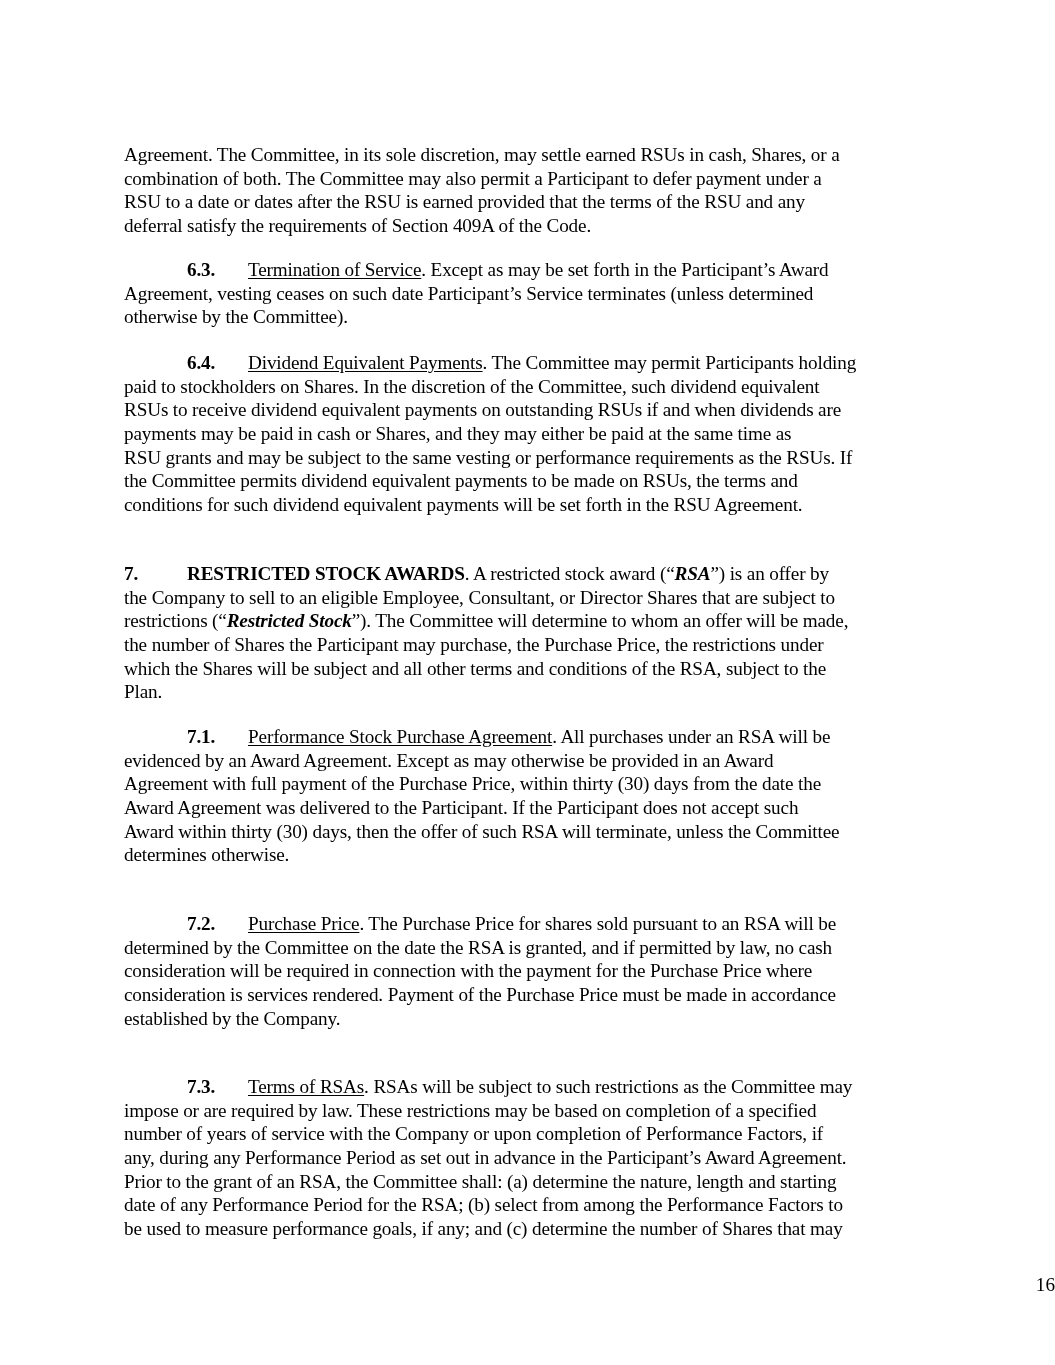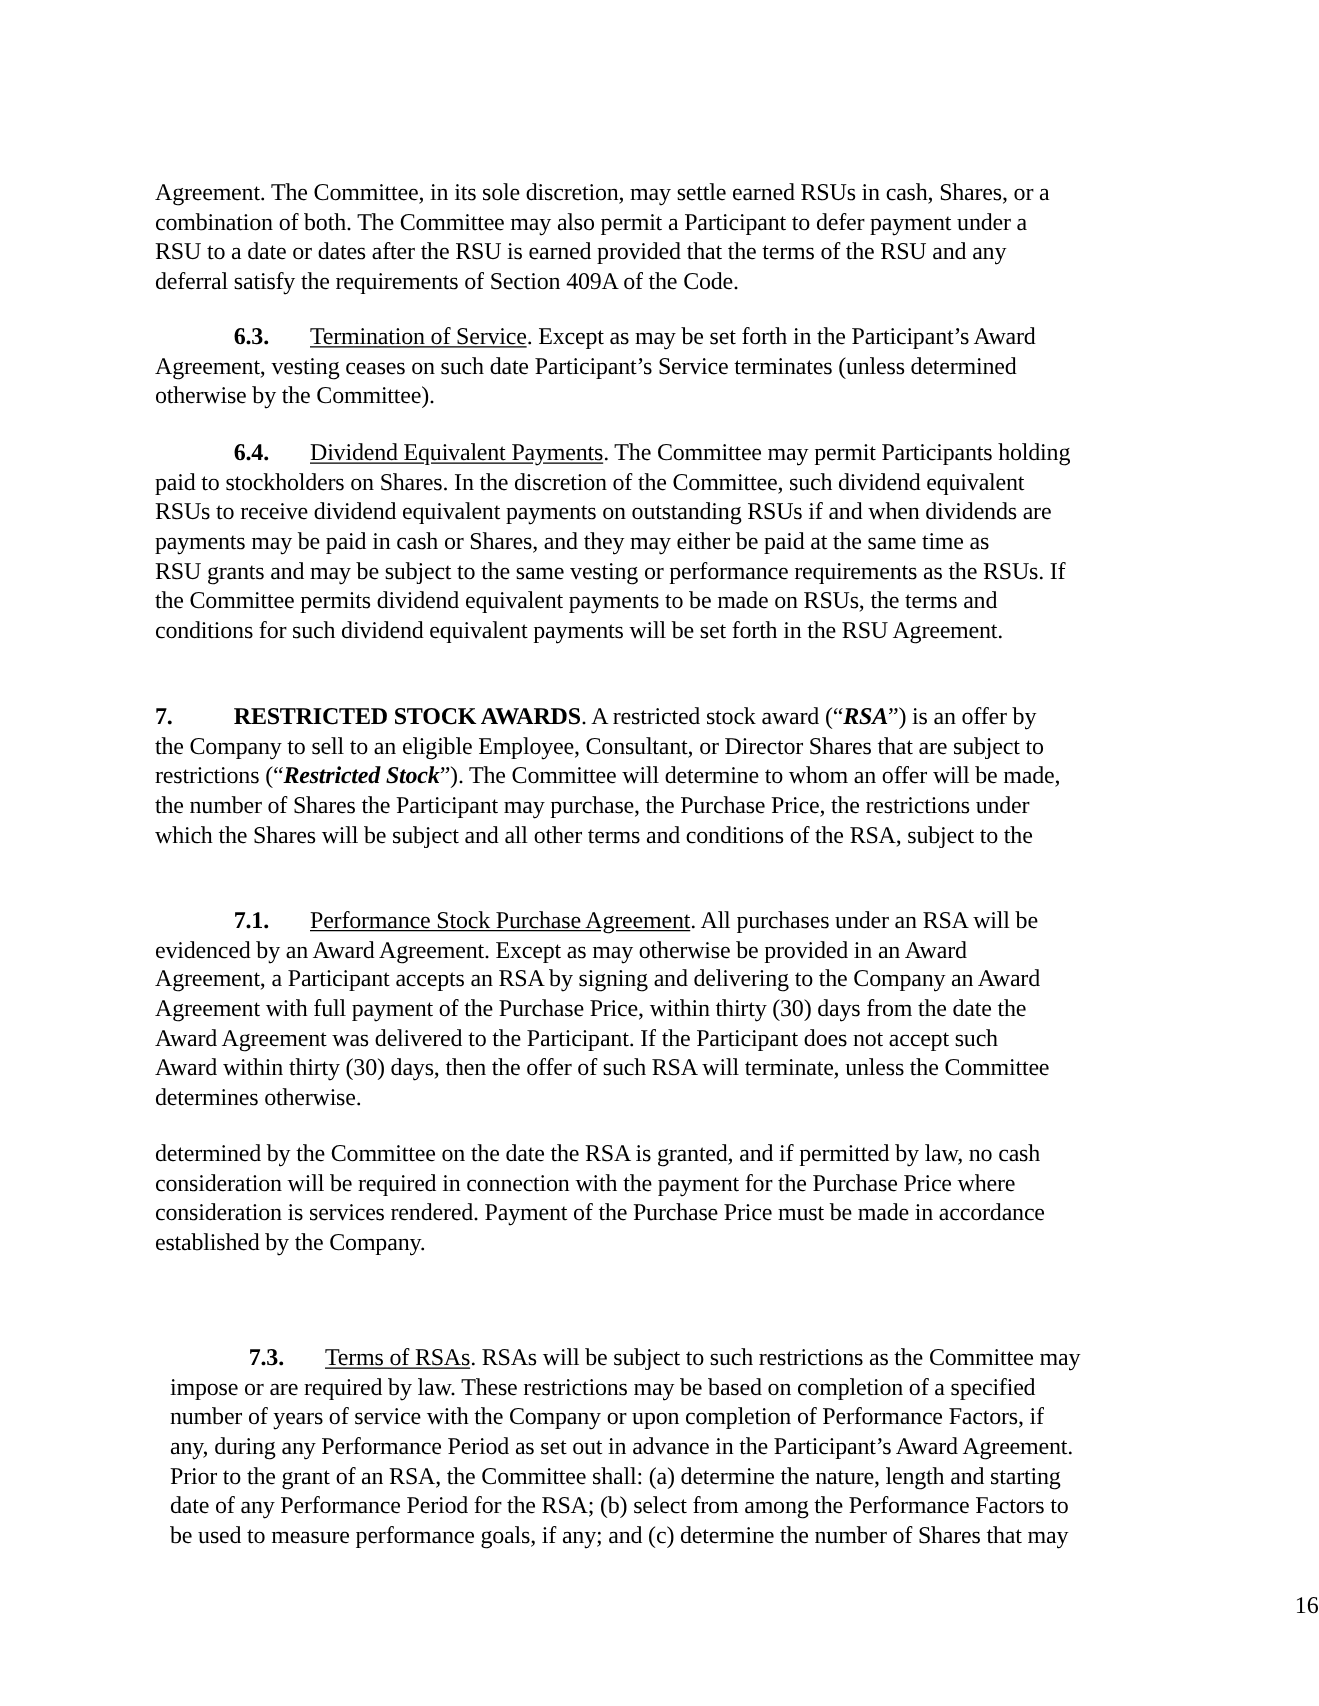--- a/index.html
+++ b/index.html
@@ -53,40 +53,41 @@
     <span class="line">the Committee permits dividend equivalent payments to be made on RSUs, the terms and</span>
     <span class="line">conditions for such dividend equivalent payments will be set forth in the RSU Agreement.</span>
   </div>
 
   <div class="para" style="top:545px;">
     <span class="line"><span class="num-h">7.</span><span class="bu">RESTRICTED STOCK AWARDS</span><span>.  A restricted stock award (“</span><span class="bi">RSA</span><span>”) is an offer by</span></span>
     <span class="line">the Company to sell to an eligible Employee, Consultant, or Director Shares that are subject to</span>
     <span class="line"><span>restrictions (“</span><span class="bi">Restricted Stock</span><span>”).  The Committee will determine to whom an offer will be made,</span></span>
     <span class="line">the number of Shares the Participant may purchase, the Purchase Price, the restrictions under</span>
     <span class="line">which the Shares will be subject and all other terms and conditions of the RSA, subject to the</span>
+    <span class="line">Plan.</span>
   </div>
 
   <div class="para" style="top:708px;">
     <span class="line indent"><span class="num">7.1.</span><span class="u">Performance Stock Purchase Agreement</span><span>.  All purchases under an RSA will be</span></span>
     <span class="line">evidenced by an Award Agreement.  Except as may otherwise be provided in an Award</span>
-    <span class="line">Agreement, a Participant accepts an RSA by signing and delivering to the Company an Award</span>
     <span class="line">Agreement with full payment of the Purchase Price, within thirty (30) days from the date the</span>
     <span class="line">Award Agreement was delivered to the Participant.  If the Participant does not accept such</span>
     <span class="line">Award within thirty (30) days, then the offer of such RSA will terminate, unless the Committee</span>
     <span class="line">determines otherwise.</span>
   </div>
 
   <div class="para" style="top:895px;">
+    <span class="line indent"><span class="num">7.2.</span><span class="u">Purchase Price</span><span>.  The Purchase Price for shares sold pursuant to an RSA will be</span></span>
     <span class="line">determined by the Committee on the date the RSA is granted, and if permitted by law, no cash</span>
     <span class="line">consideration will be required in connection with the payment for the Purchase Price where</span>
     <span class="line">consideration is services rendered.  Payment of the Purchase Price must be made in accordance</span>
     <span class="line">established by the Company.</span>
   </div>
 
-  <div class="para" style="top:1058px;margin-left:12px;">
+  <div class="para" style="top:1058px;">
     <span class="line indent"><span class="num">7.3.</span><span class="u">Terms of RSAs</span><span>.  RSAs will be subject to such restrictions as the Committee may</span></span>
     <span class="line">impose or are required by law.  These restrictions may be based on completion of a specified</span>
     <span class="line">number of years of service with the Company or upon completion of Performance Factors, if</span>
     <span class="line">any, during any Performance Period as set out in advance in the Participant’s Award Agreement.</span>
     <span class="line">Prior to the grant of an RSA, the Committee shall:  (a) determine the nature, length and starting</span>
     <span class="line">date of any Performance Period for the RSA; (b) select from among the Performance Factors to</span>
     <span class="line">be used to measure performance goals, if any; and (c) determine the number of Shares that may</span>
   </div>
 
   <div class="pagenum">16</div>

